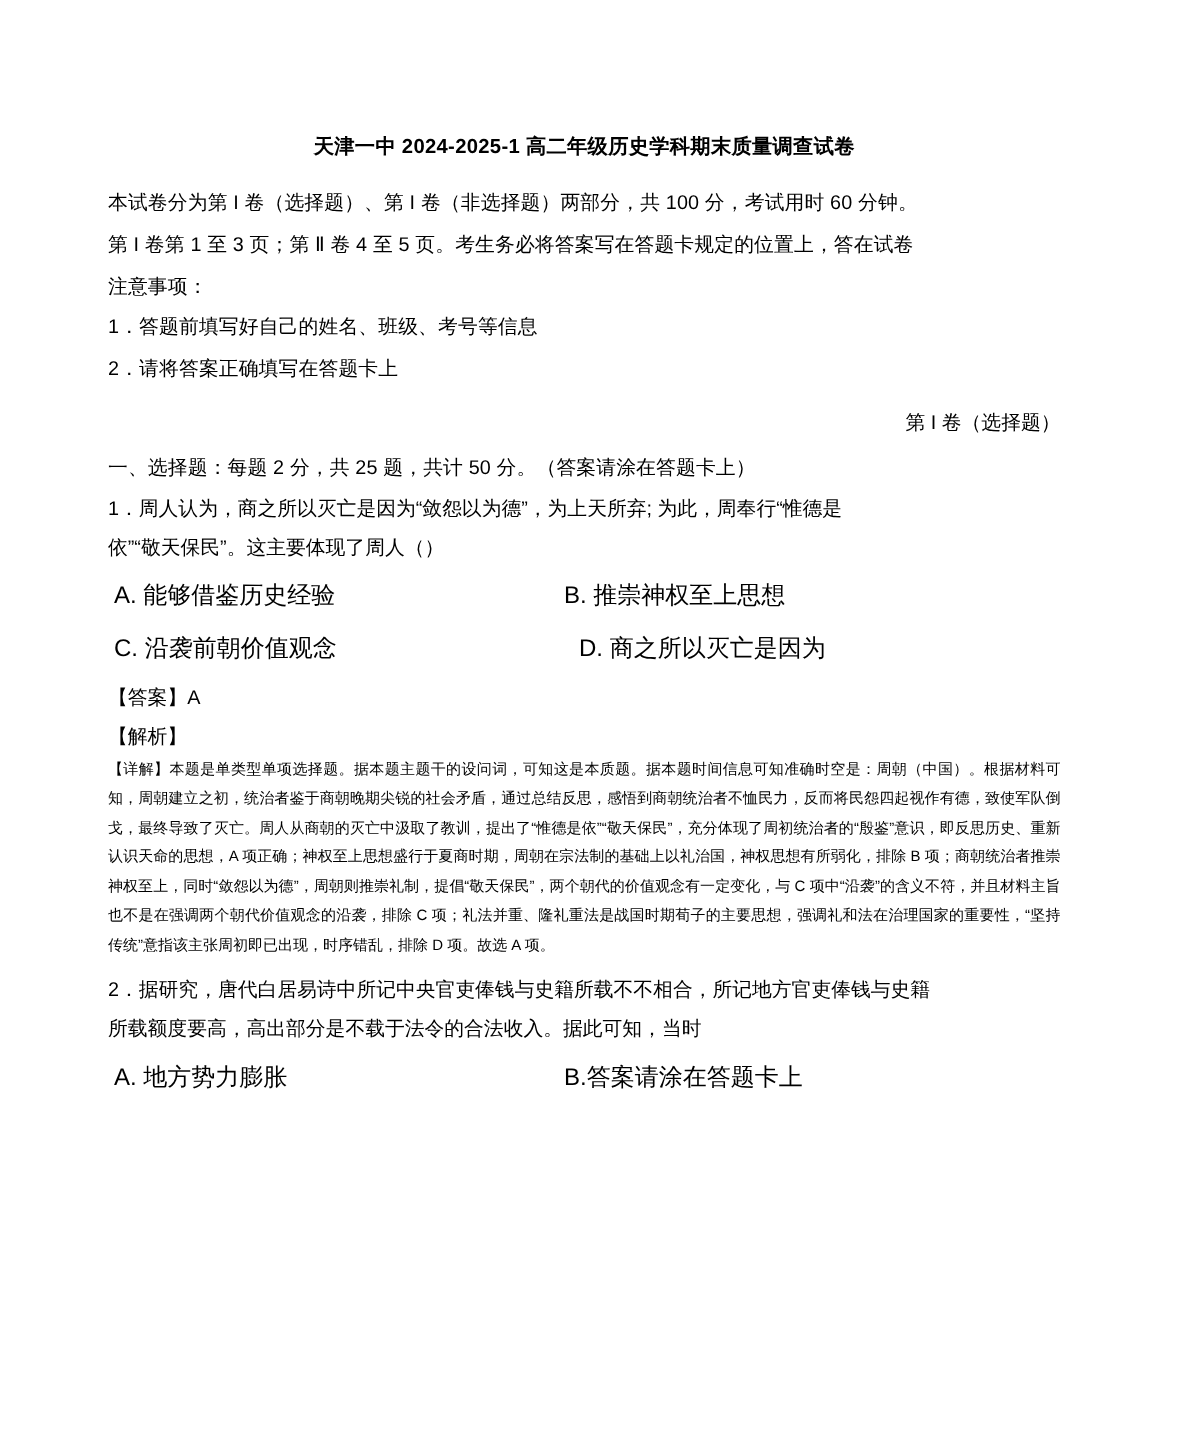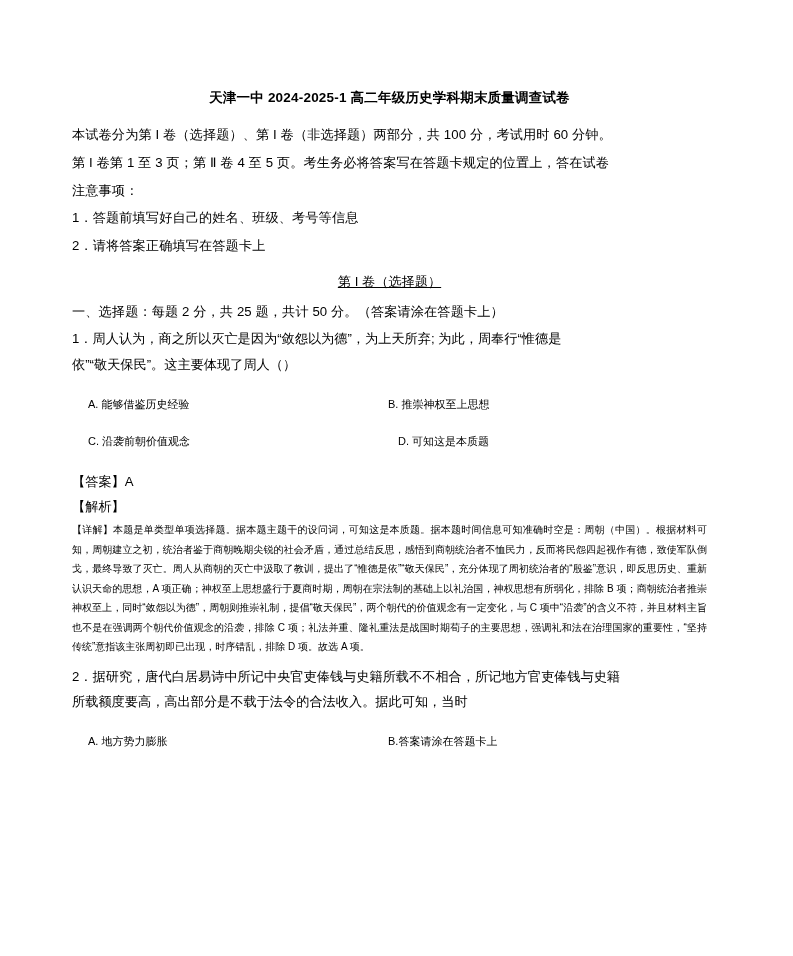--- a/index.html
+++ b/index.html
@@ -32,29 +32,28 @@
   p.para {
     font-size: 13.2px;
     line-height: 1.95;
     margin: 0 0 2px 0;
     text-align: justify;
     letter-spacing: 0.1px;
   }
   .section-head {
     font-size: 13.2px;
     line-height: 1.95;
-    text-align: center;
+    text-align: right;
     margin: 10px 0 4px 0;
-    text-decoration: underline;
   }
   .opt-row {
     display: flex;
-    font-size: 11px;
+    font-size: 16px;
     line-height: 1.95;
-    margin: 16px;
+    margin: 4px;
   }
   .opt-a {
     width: 300px;
     flex: 0 0 300px;
   }
   .opt-b {
     flex: 1 1 auto;
   }
   .opt-row.wide .opt-a {
     width: 310px;
@@ -100,21 +99,21 @@
 
   <p class="q-body">1．周人认为，商之所以灭亡是因为“敛怨以为德”，为上天所弃; 为此，周奉行“惟德是</p>
   <p class="q-body">依”“敬天保民”。这主要体现了周人（）</p>
 
   <div class="opt-row">
     <span class="opt-a">A. 能够借鉴历史经验</span>
     <span class="opt-b">B. 推崇神权至上思想</span>
   </div>
   <div class="opt-row wide">
     <span class="opt-a">C. 沿袭前朝价值观念</span>
-    <span class="opt-b">D. 可知这是本质题</span>
+    <span class="opt-b">D. 商之所以灭亡是因为</span>
   </div>
 
   <p class="ans-line">【答案】A</p>
   <p class="ans-line">【解析】</p>
   <p class="explain">【详解】本题是单类型单项选择题。据本题主题干的设问词，可知这是本质题。据本题时间信息可知准确时空是：周朝（中国）。根据材料可知，周朝建立之初，统治者鉴于商朝晚期尖锐的社会矛盾，通过总结反思，感悟到商朝统治者不恤民力，反而将民怨四起视作有德，致使军队倒戈，最终导致了灭亡。周人从商朝的灭亡中汲取了教训，提出了“惟德是依”“敬天保民”，充分体现了周初统治者的“殷鉴”意识，即反思历史、重新认识天命的思想，A 项正确；神权至上思想盛行于夏商时期，周朝在宗法制的基础上以礼治国，神权思想有所弱化，排除 B 项；商朝统治者推崇神权至上，同时“敛怨以为德”，周朝则推崇礼制，提倡“敬天保民”，两个朝代的价值观念有一定变化，与 C 项中“沿袭”的含义不符，并且材料主旨也不是在强调两个朝代价值观念的沿袭，排除 C 项；礼法并重、隆礼重法是战国时期荀子的主要思想，强调礼和法在治理国家的重要性，“坚持传统”意指该主张周初即已出现，时序错乱，排除 D 项。故选 A 项。</p>
 
   <div class="block-gap"></div>
 
   <p class="q-body">2．据研究，唐代白居易诗中所记中央官吏俸钱与史籍所载不不相合，所记地方官吏俸钱与史籍</p>
   <p class="q-body">所载额度要高，高出部分是不载于法令的合法收入。据此可知，当时</p>

